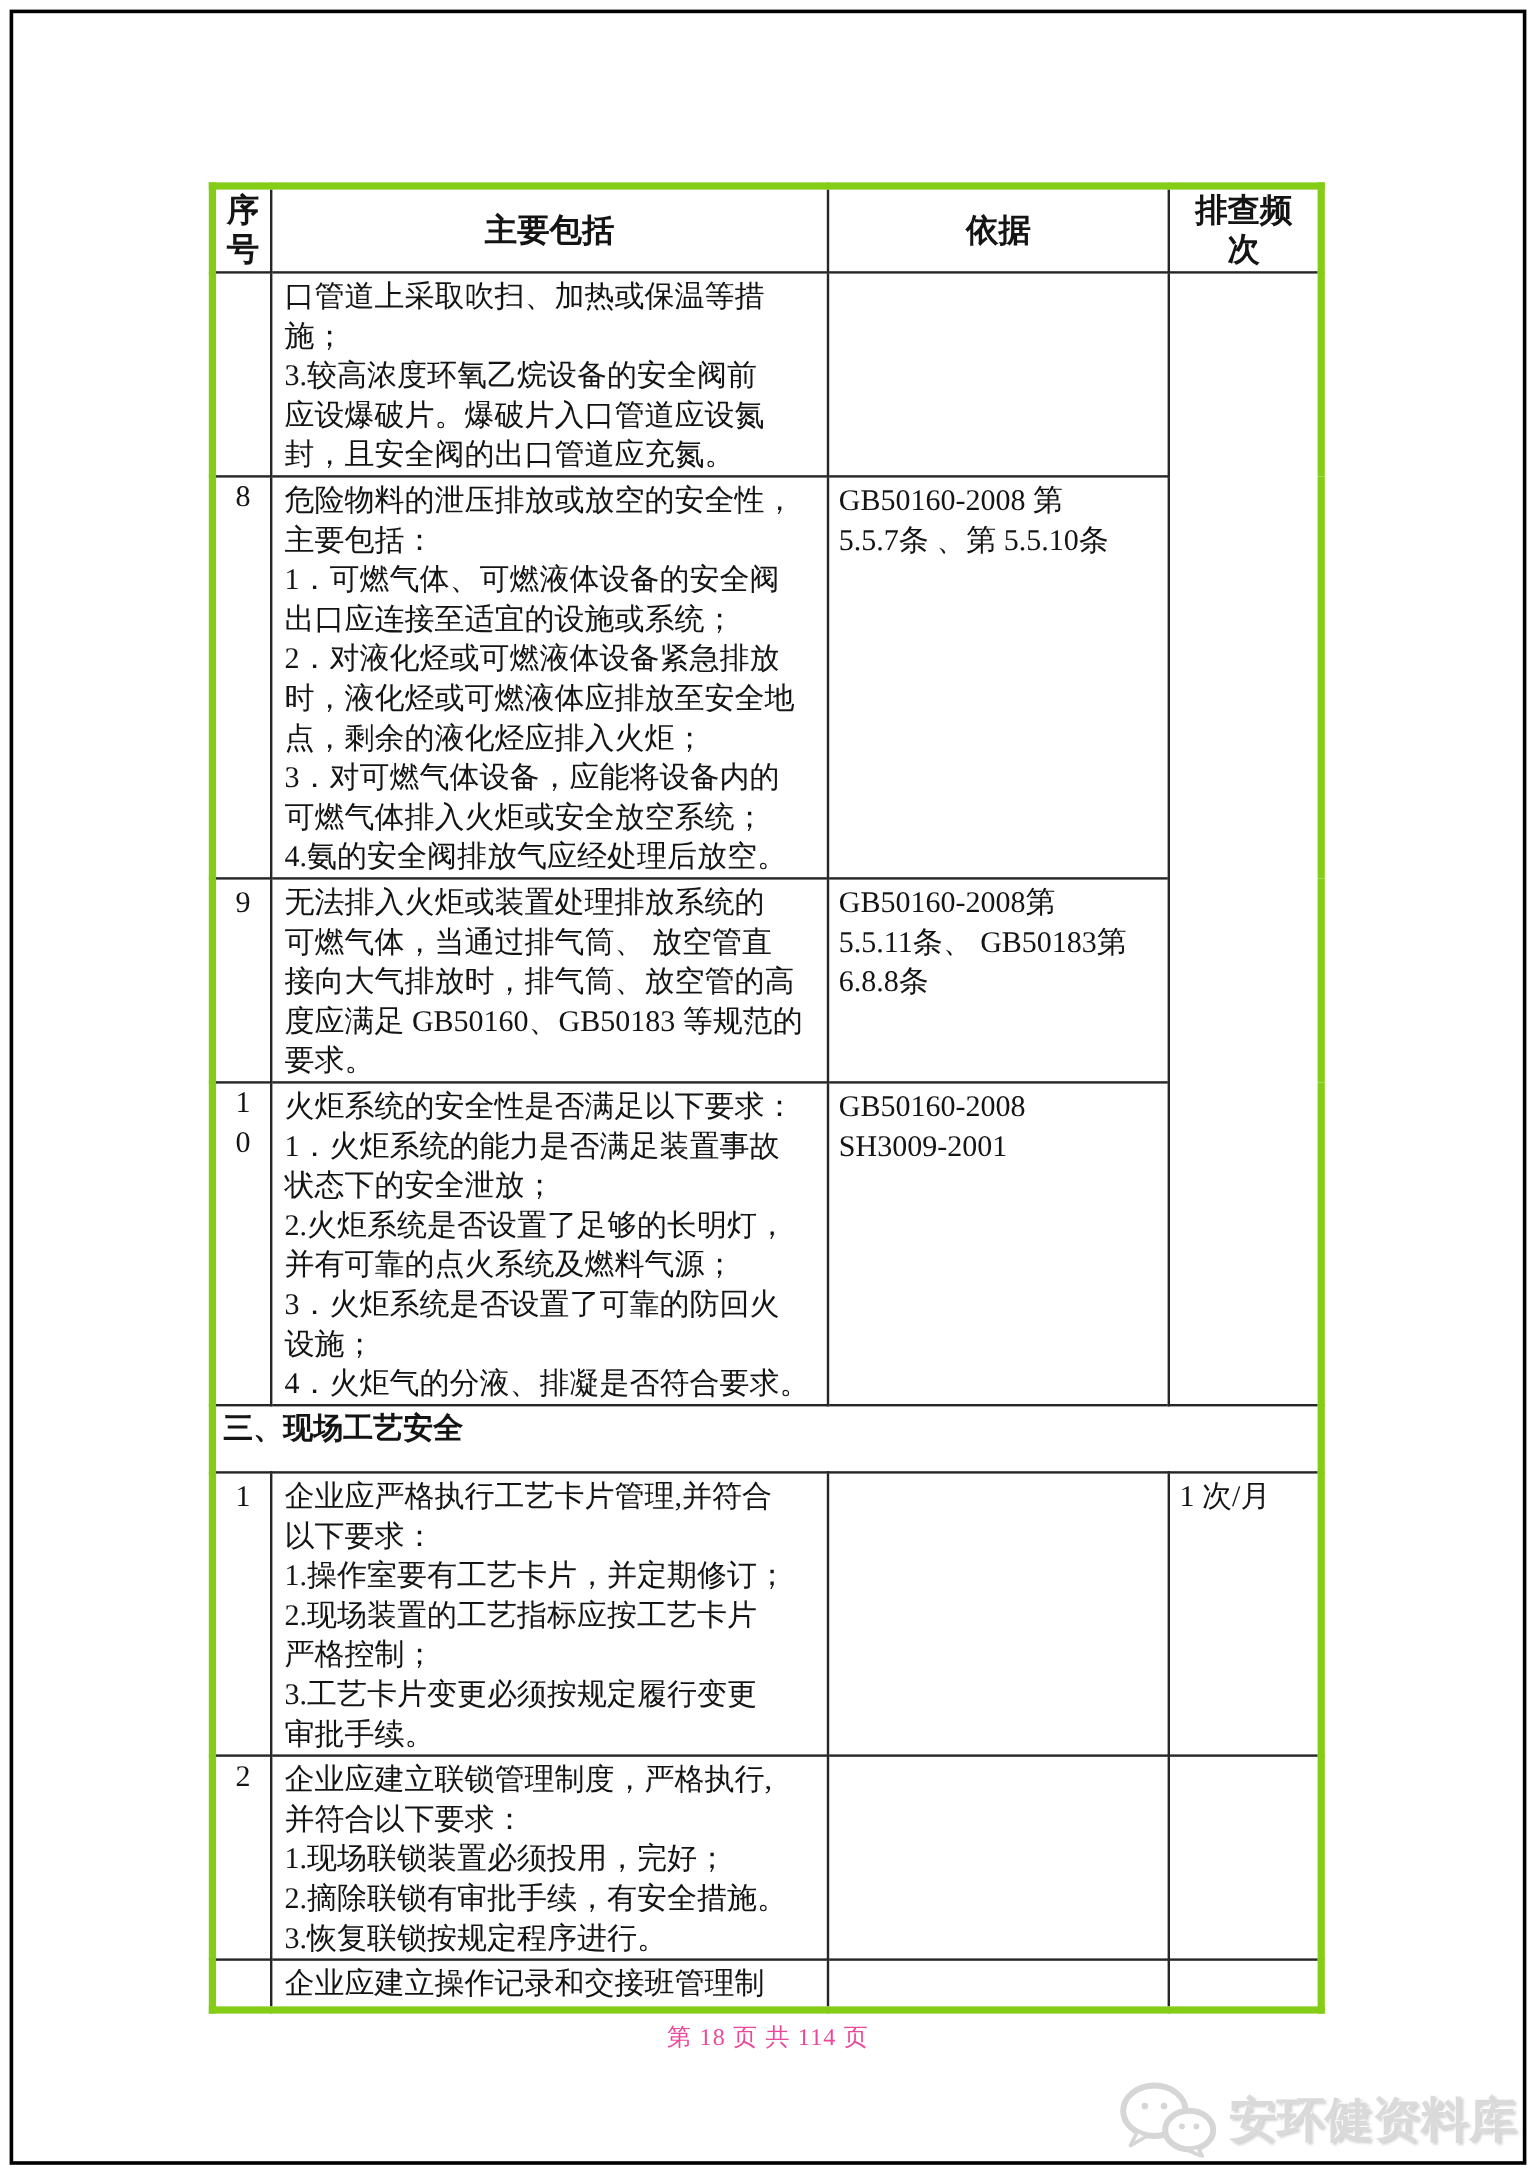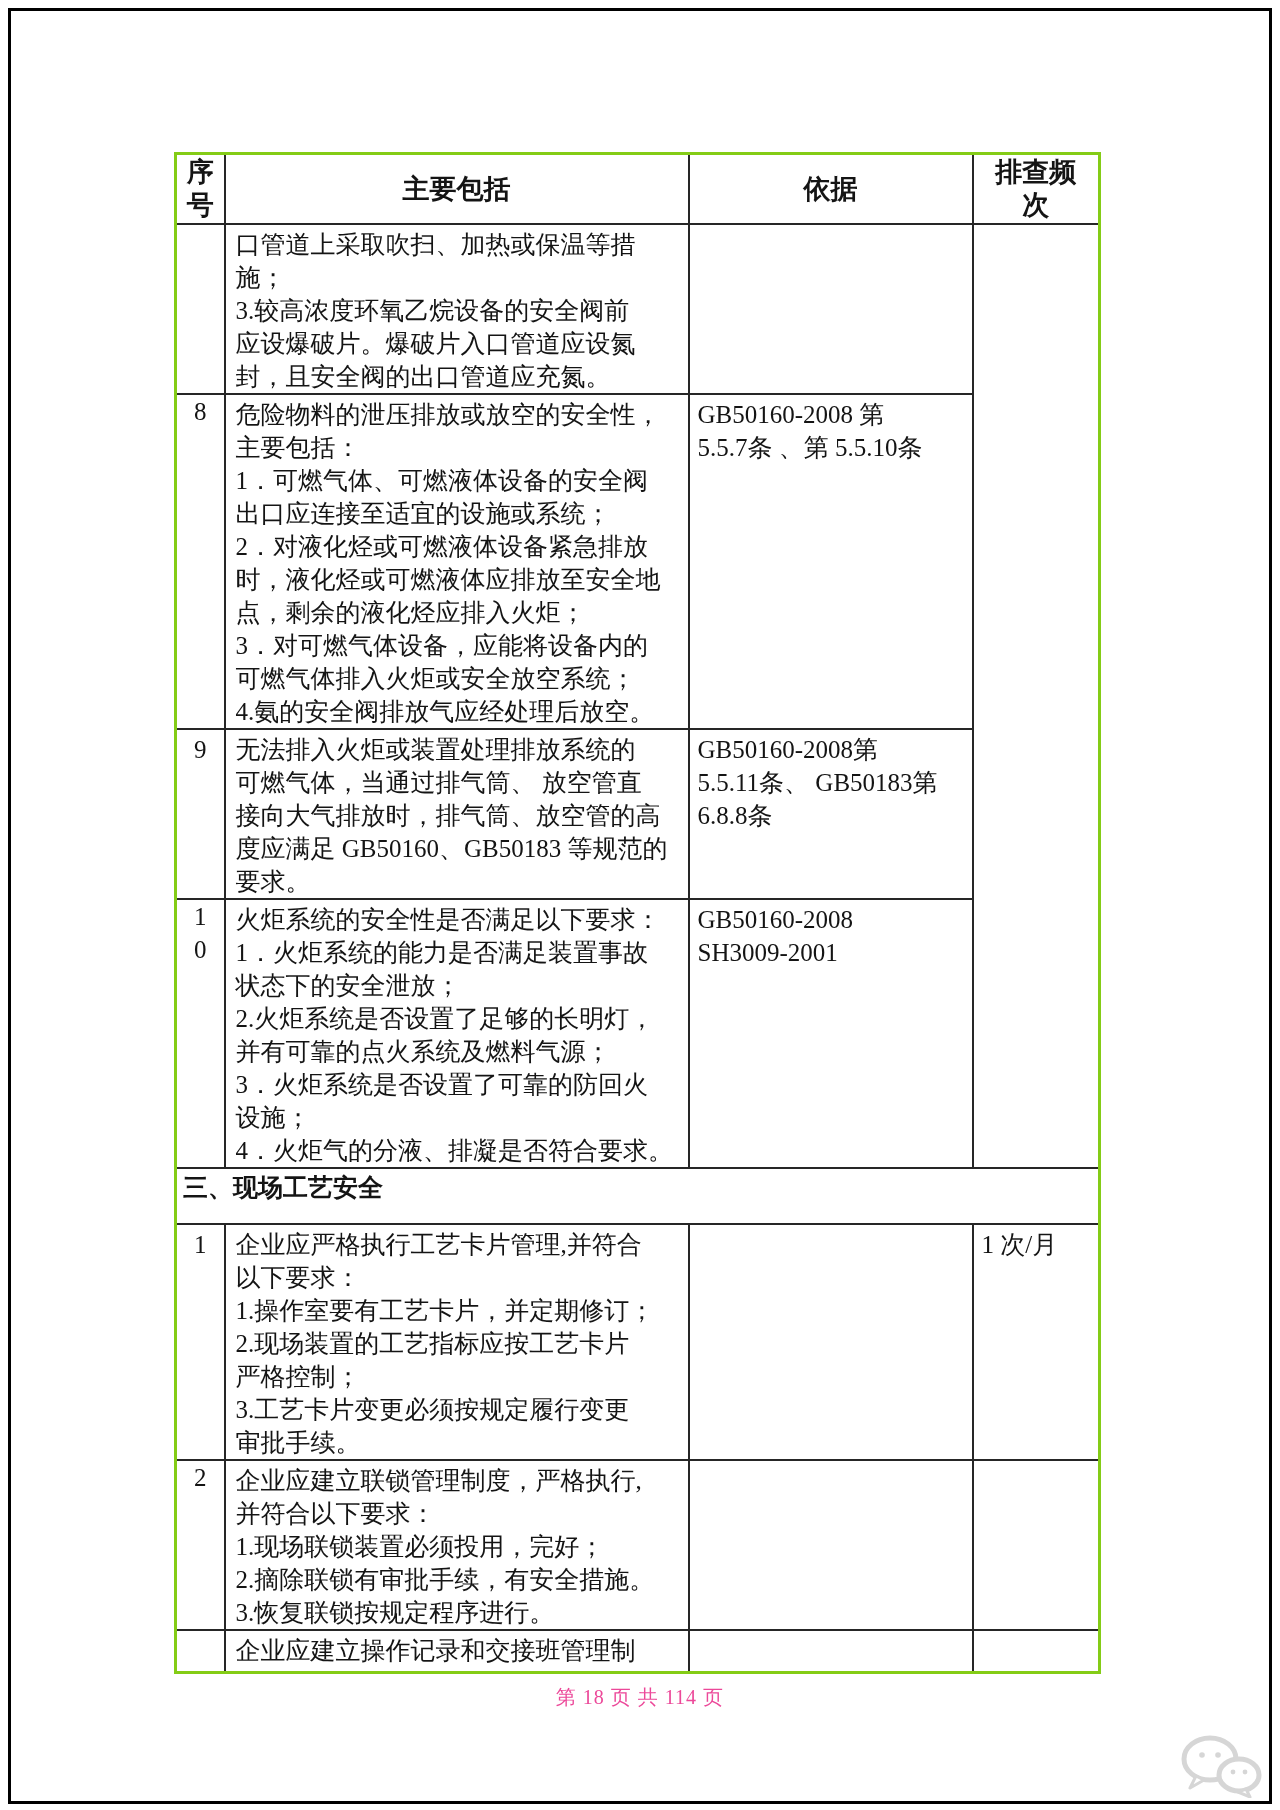--- a/index.html
+++ b/index.html
@@ -7,21 +7,21 @@
     width:1280px;height:1810px;position:relative;background:#ffffff;
     font-family:"Liberation Serif","DejaVu Serif",serif;color:#141414;overflow:hidden;
   }
   .frame{
     position:absolute;left:8px;top:8px;width:1258px;height:1790px;
     border:3px solid #000;pointer-events:none;
   }
   table#checklist{
     position:absolute;left:174px;top:152px;width:924px;
     border-collapse:collapse;table-layout:fixed;
-    border:3px solid #84cc16;
+    border:6px solid #84cc16;
     padding-left:16px;
   }
   #checklist th,#checklist td{
     border:2px solid #262626;
     white-space:pre-line;
     overflow:hidden;
   }
   #checklist th{
     font-family:"Liberation Sans","DejaVu Sans",sans-serif;
     font-weight:700;font-size:27px;line-height:33px;
@@ -173,14 +173,15 @@
     <svg width="84" height="64" viewBox="0 0 84 64">
       <ellipse cx="30" cy="25" rx="26" ry="21" fill="#ffffff" stroke="#d6d6d6" stroke-width="5"></ellipse>
       <path d="M16 42 L10 54 L24 46 Z" fill="#ffffff" stroke="#d6d6d6" stroke-width="3" stroke-linejoin="round"></path>
       <circle cx="22" cy="21" r="2.8" fill="#d6d6d6"></circle>
       <circle cx="38" cy="21" r="2.8" fill="#d6d6d6"></circle>
       <ellipse cx="59" cy="41" rx="20" ry="16" fill="#ffffff" stroke="#d6d6d6" stroke-width="5"></ellipse>
       <path d="M66 55 L70 63 L58 58 Z" fill="#ffffff" stroke="#d6d6d6" stroke-width="3" stroke-linejoin="round"></path>
       <circle cx="53" cy="38" r="2.4" fill="#d6d6d6"></circle>
       <circle cx="65" cy="38" r="2.4" fill="#d6d6d6"></circle>
     </svg>
+    <span>安环健资料库</span>
   </div>
 </div>
 
 </body></html>

